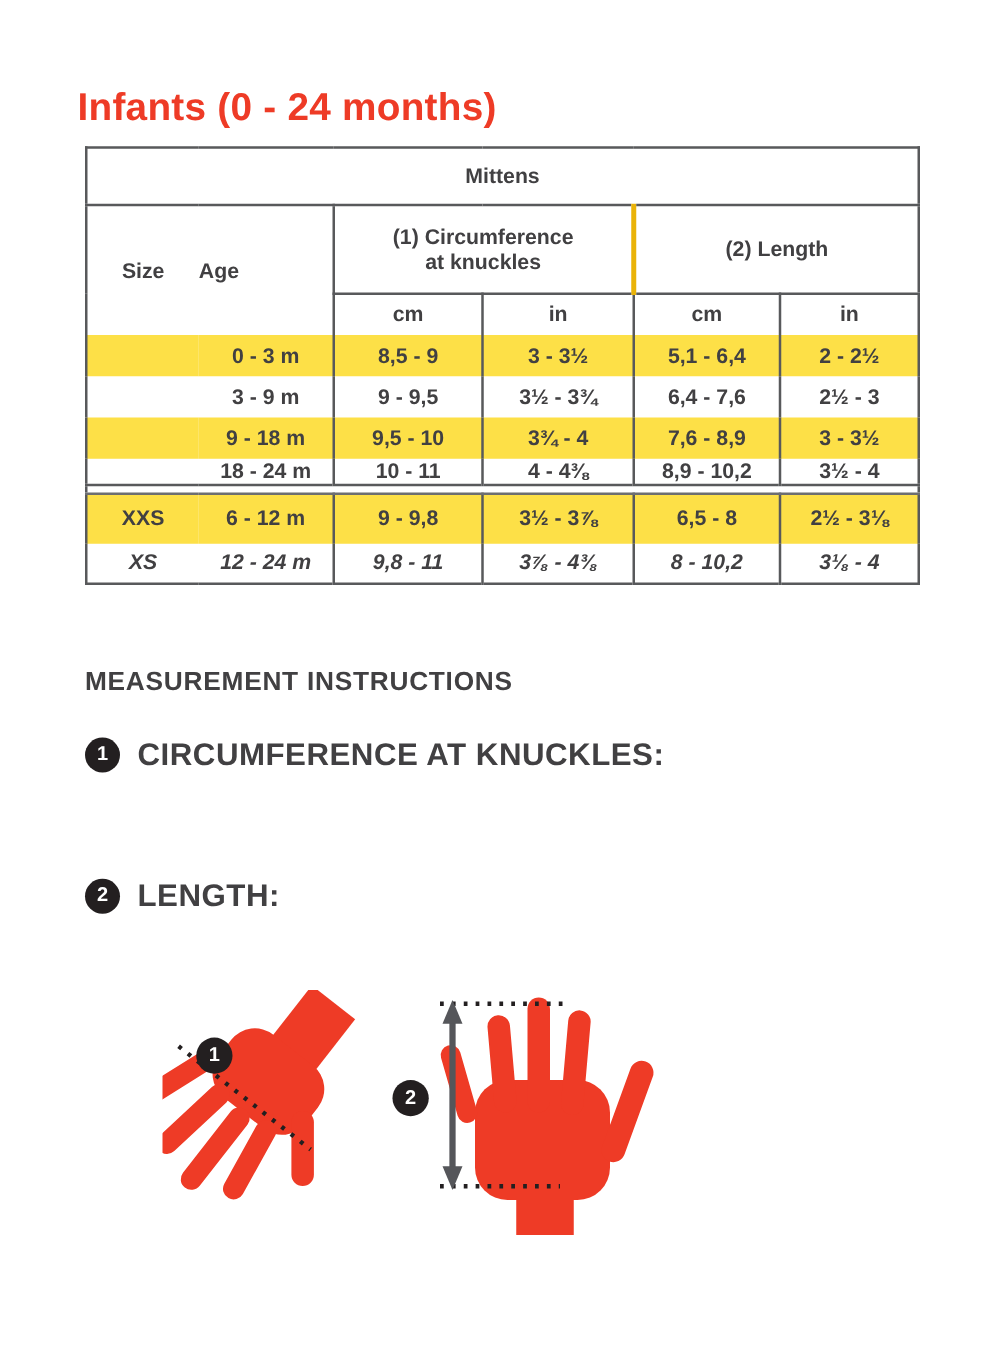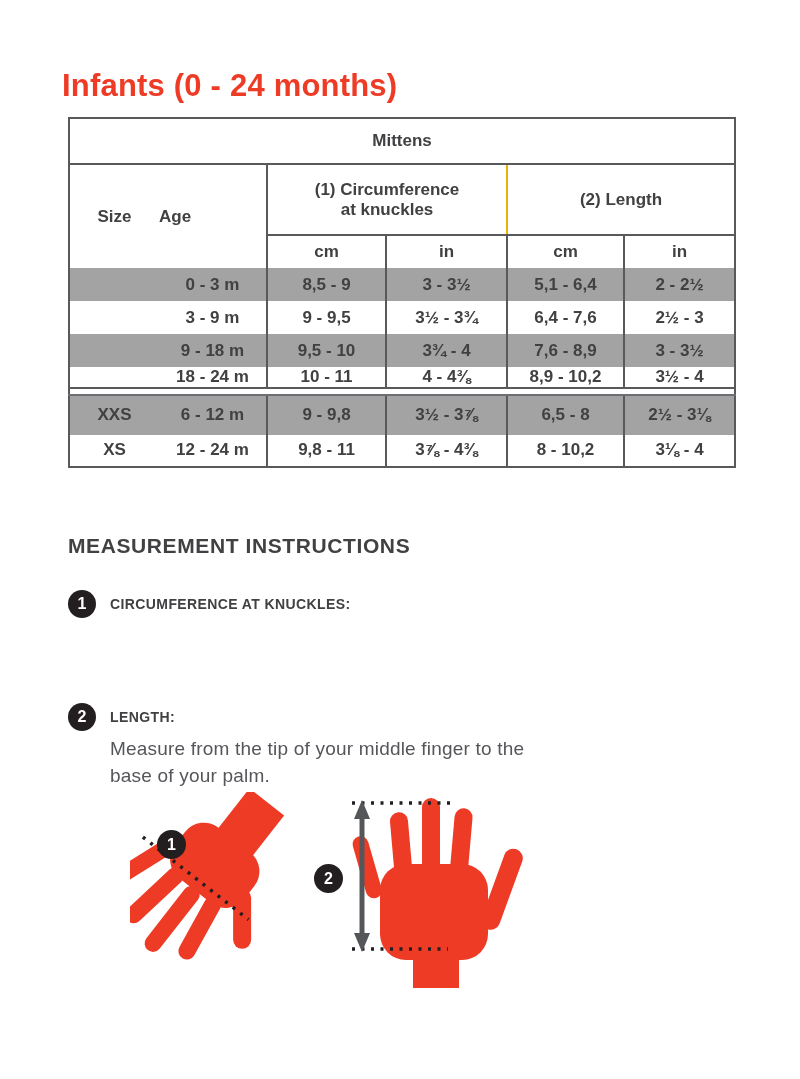--- a/index.html
+++ b/index.html
@@ -24,47 +24,47 @@
   }
   .r-title{height:46px;}
   .r-title td{
     text-align:left;padding-left:22px;font-size:21px;border-bottom:2px solid #58595b;
   }
   .r-head{height:71px;}
   .r-units{height:33px;}
   .r-data{height:33px;}
   .r-data-short{height:18px;}
   .r-xxs{height:40px;margin-top:44px;}
-  .r-xs{height:32px;}
+  .r-xs{height:32px;font-style:italic;}
   .c-sizeage{border-right:2px solid #58595b;}
   .sizeage-flex{display:flex;width:100%;}
   .sizeage-flex span:first-child{width:90px;text-align:center;}
   .sizeage-flex span:last-child{width:108px;text-align:left;}
-  .c-group{border-bottom:2px solid #58595b;border-right:2px solid #eab308;white-space:pre-line;font-size:17px;}
+  .c-group{border-bottom:2px solid #58595b;border-right:4px solid #eab308;white-space:pre-line;font-size:17px;}
   .c-group.last{border-right:none;}
   .bR{border-right:2px solid #58595b;}
-  tr.gray td{background:#a3a3a3;}
+  tr.gray td{background:#fde047;}
   .r-div td{
     height:5px;background:#ffffff;
     border-top:2px solid #58595b;border-bottom:2px solid #6d6e71;
   }
   
   .instr-heading{
     position:absolute;left:68px;top:534px;margin:0;
     font-size:21px;font-weight:700;letter-spacing:.6px;color:#414042;
   }
   .instr-item{position:absolute;left:68px;display:flex;align-items:flex-start;}
   .instr-item.item1{top:590px;}
   .instr-item.item2{top:703px;}
   .num-badge{
     width:28px;height:28px;border-radius:50%;background:#231f20;color:#ffffff;
     font-size:16px;font-weight:700;display:flex;align-items:center;justify-content:center;
     flex:0 0 28px;margin-right:14px;margin-top:0px;
   }
-  .instr-title{font-size:14px;font-weight:700;color:#414042;letter-spacing:.4px;line-height:28px;margin:0;}
+  .instr-title{font-size:25px;font-weight:700;color:#414042;letter-spacing:.4px;line-height:28px;margin:0;}
   .instr-body{
     font-size:19px;color:#55565a;line-height:27px;margin:4px 0 0 0;
     white-space:pre-line;letter-spacing:.2px;
   }
   
   .illus{position:absolute;left:130px;top:792px;width:410px;height:210px;}
   .hand{fill:#ee3b26;}
   .dots{stroke:#231f20;stroke-width:3.5;stroke-dasharray:3 6.5;fill:none;}
   .arrow-line{stroke:#55565a;stroke-width:5;}
   .arrow-head{fill:#55565a;}
@@ -177,22 +177,20 @@
     <div class="num-badge">1</div>
     <div>
       <p class="instr-title">CIRCUMFERENCE AT KNUCKLES:</p>
     </div>
   </div>
 
   <div class="instr-item item2">
     <div class="num-badge">2</div>
     <div>
       <p class="instr-title">LENGTH:</p>
-      <p class="instr-body">Measure from the tip of your middle finger to the
-base of your palm.</p>
     </div>
   </div>
 
   <div class="illus">
     <svg width="410" height="210" viewBox="0 0 410 210">
 
       <g transform="translate(112,40) rotate(38) translate(-61,-25)">
         <rect class="hand" x="40" y="-14" width="44" height="60"></rect>
         <rect class="hand" x="16" y="36" width="88" height="64" rx="24"></rect>
         <rect class="hand" x="2" y="78" width="16" height="64" rx="8" transform="rotate(20 10 86)"></rect>

